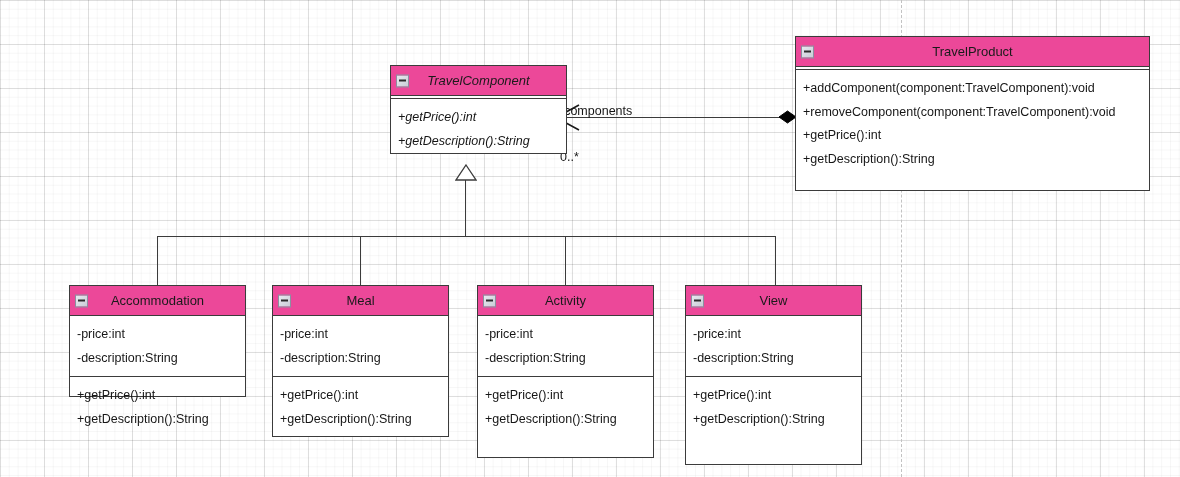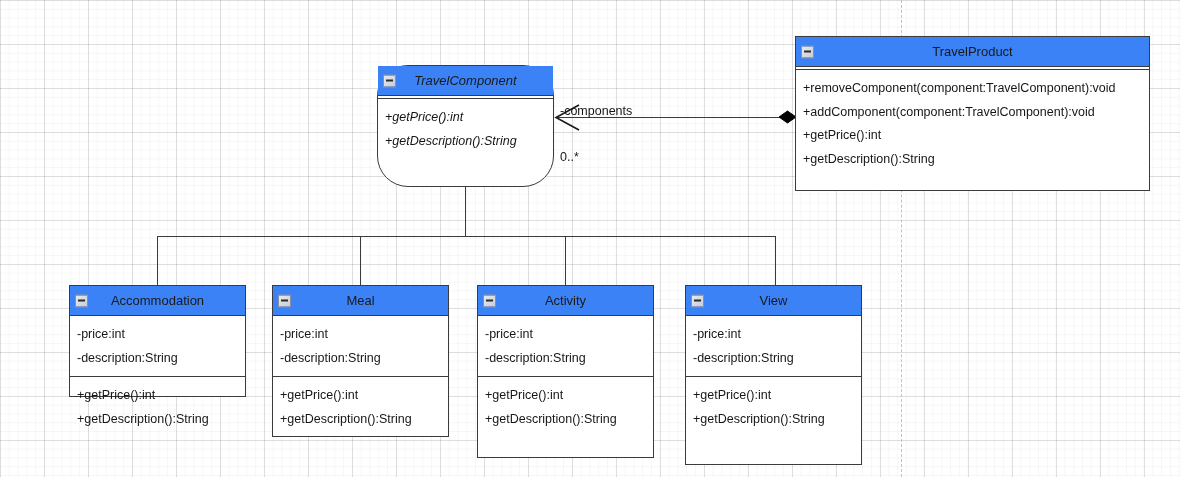--- a/index.html
+++ b/index.html
@@ -43,21 +43,21 @@
     background: #ffffff;
     border: 1px solid #3b3b3b;
   }
   .uml-header {
     position: relative;
     box-sizing: border-box;
     height: 29px;
     display: flex;
     align-items: center;
     justify-content: center;
-    background: #3b82f6;
+    background: #ec4899;
   }
   .uml-header .title {
     font-size: 13px;
     color: #1a1a1a;
     line-height: 1;
     white-space: nowrap;
   }
   .uml-class.abstract .uml-header .title {
     font-style: italic;
   }
@@ -181,21 +181,21 @@
 
   <div class="line-v" style="left:465px; top:180px; height:57px;"></div>
 
   <div class="line-h" style="left:157px; top:236px; width:619px;"></div>
 
   <div class="line-v" style="left:157px; top:236px; height:49px;"></div>
   <div class="line-v" style="left:360px; top:236px; height:49px;"></div>
   <div class="line-v" style="left:565px; top:236px; height:49px;"></div>
   <div class="line-v" style="left:775px; top:236px; height:49px;"></div>
 
-  <div class="uml-class abstract" style="left:377px; top:65px; width:177px; height:122px;border-radius:31px;">
+  <div class="uml-class abstract" style="left:390px; top:65px; width:177px; height:89px;">
     <div class="uml-header">
       <span class="collapse-icon">
           <i></i>
         </span>
       <span class="title">TravelComponent</span>
     </div>
     <div class="sep-double"></div>
     <div class="uml-compartment">
       <div class="member">+getPrice():int</div>
       <div class="member">+getDescription():String</div>
@@ -204,22 +204,22 @@
 
   <div class="uml-class" style="left:795px; top:36px; width:355px; height:155px;">
     <div class="uml-header">
       <span class="collapse-icon">
           <i></i>
         </span>
       <span class="title">TravelProduct</span>
     </div>
     <div class="sep-double"></div>
     <div class="uml-compartment">
+      <div class="member">+addComponent(component:TravelComponent):void</div>
       <div class="member">+removeComponent(component:TravelComponent):void</div>
-      <div class="member">+addComponent(component:TravelComponent):void</div>
       <div class="member">+getPrice():int</div>
       <div class="member">+getDescription():String</div>
     </div>
   </div>
 
   <div class="uml-class" style="left:69px; top:285px; width:177px; height:112px;">
     <div class="uml-header">
       <span class="collapse-icon">
           <i></i>
         </span>

